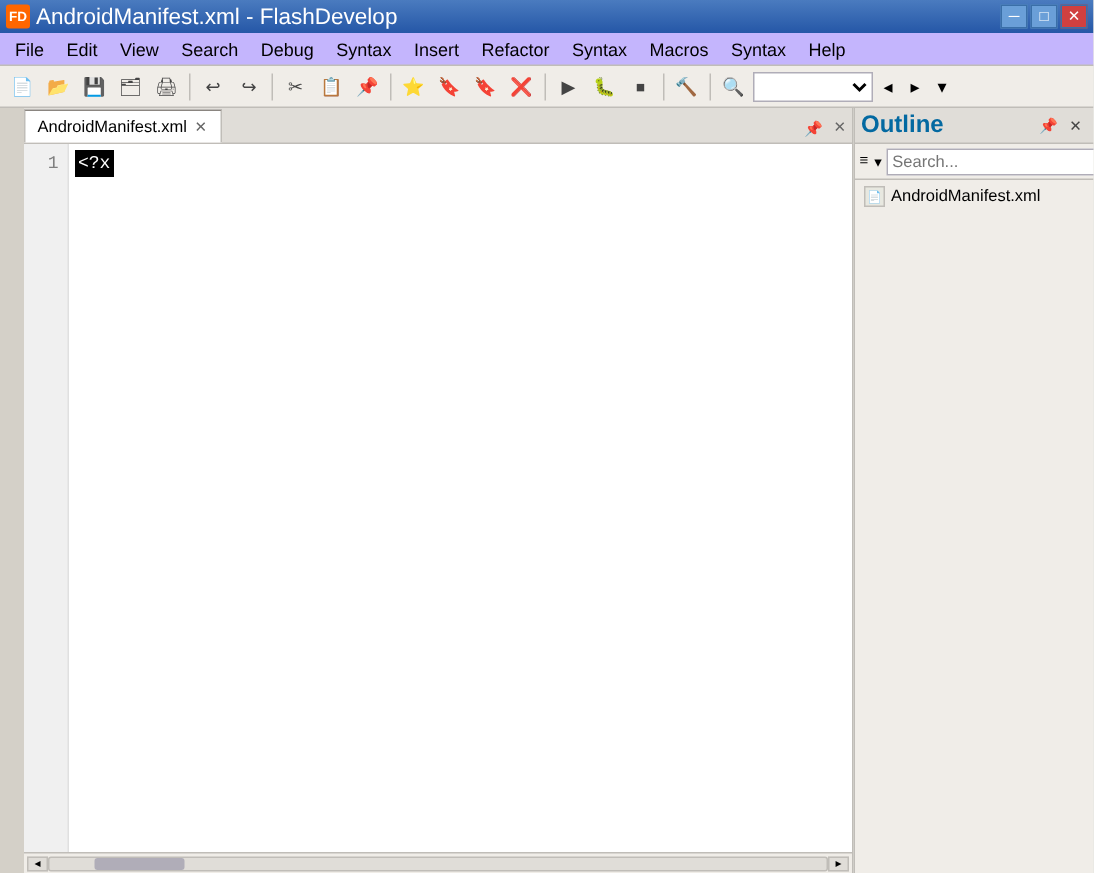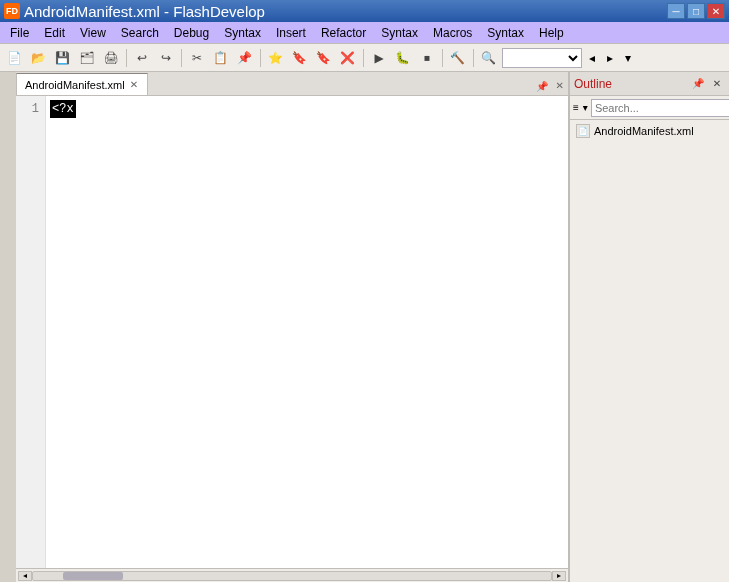--- a/index.html
+++ b/index.html
@@ -263,23 +263,23 @@
     .panel-header {
       background: #e0ddd8;
       border-bottom: 1px solid #c0bdb8;
       height: 24px;
       display: flex;
       align-items: center;
       padding: 0 4px;
       justify-content: space-between;
     }
     .panel-title {
-      font-size: 12px;
-      font-weight: normal;
-      color: #b91c1c;
+      font-size: 16px;
+      font-weight: bold;
+      color: #0369a1;
     }
     .panel-controls {
       display: flex;
       gap: 2px;
     }
     .panel-btn {
       width: 16px;
       height: 16px;
       display: flex;
       align-items: center;

